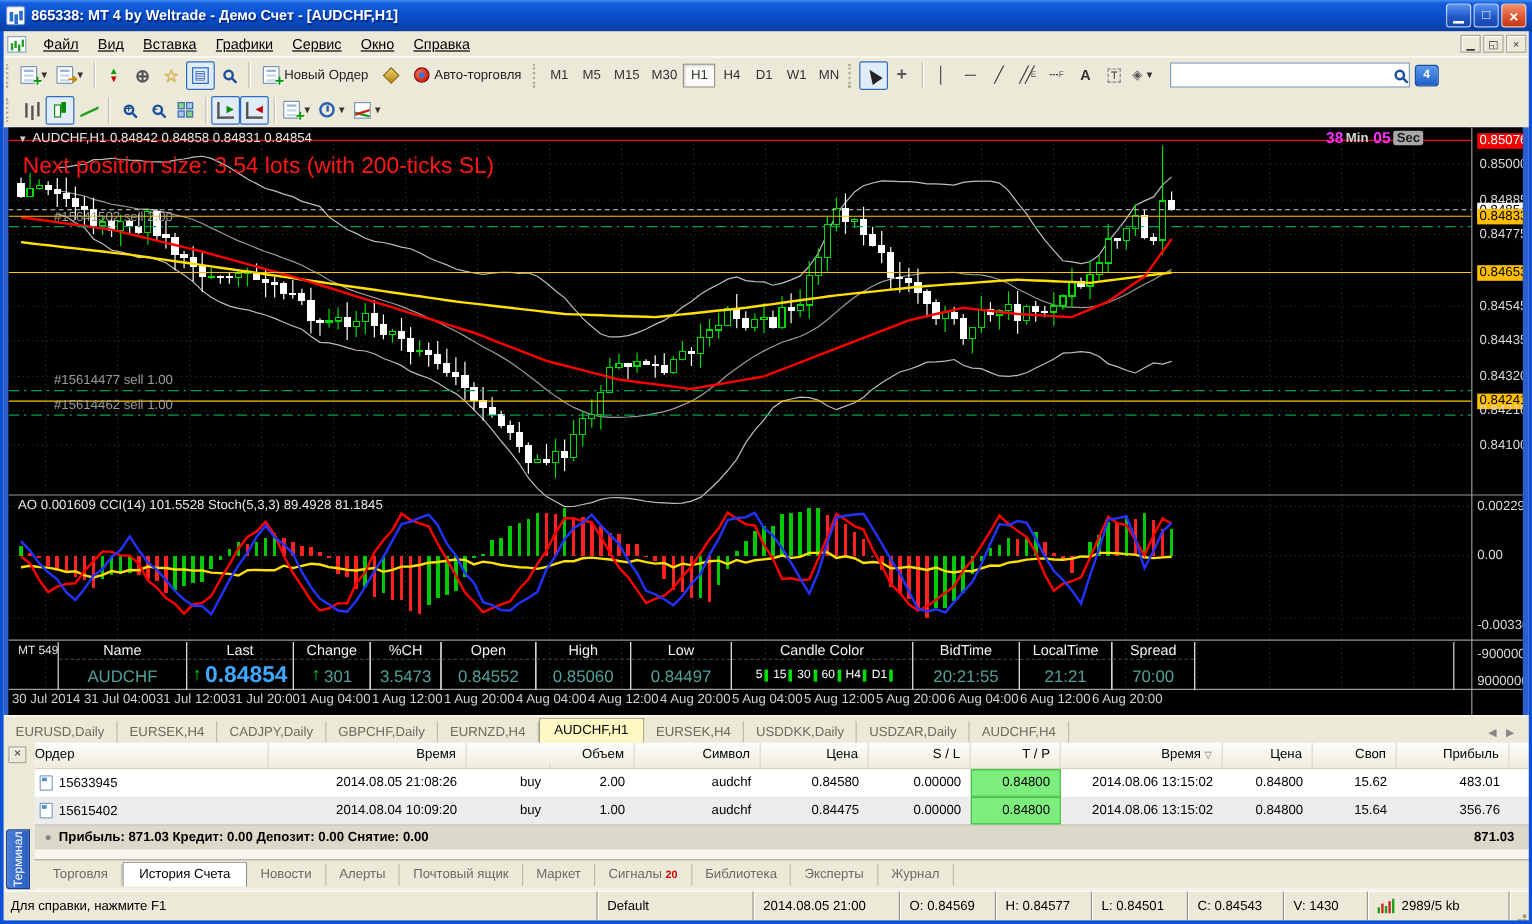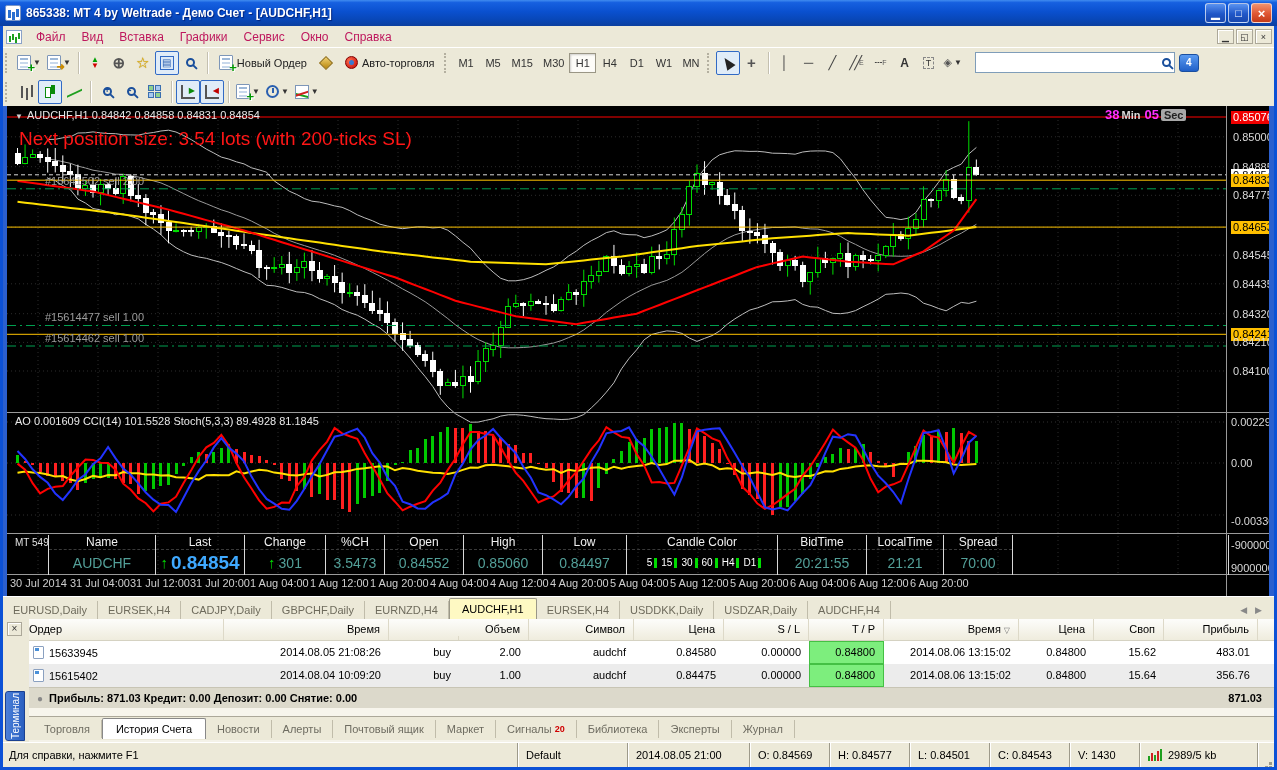--- a/index.html
+++ b/index.html
@@ -25,21 +25,21 @@
   .tb-btn { width:21px; height:20px; margin-left:2px; border-radius:3px; border:1px solid #ffffffaa;
     display:flex; align-items:center; justify-content:center; color:#fff; font-size:11px; font-weight:bold;
     background:linear-gradient(180deg,#5a93f0,#2057c8 55%,#1847ae); }
   .tb-btn.close { background:linear-gradient(180deg,#f0926e,#df5632 55%,#c23a18); font-size:13px; }
   
   .menubar { position:absolute; left:3px; right:3px; top:26px; height:21px; background:#ece9d8;
     display:flex; align-items:center; font-size:12px; z-index:55; }
   .menu-chart-icon { width:16px; height:14px; border:1px solid #8aa2c8; background:#fff; margin:0 6px 0 3px; position:relative; }
   .menu-chart-icon::after { content:""; position:absolute; left:2px; bottom:1px; width:2px; height:6px; background:#1fa01f;
     box-shadow:3px -2px 0 #1fa01f, 6px 1px 0 #1fa01f, 9px -3px 0 #1fa01f; }
-  .menu-item { padding:2px 8px; color:#be185d; }
+  .menu-item { padding:2px 8px; color:#000000;text-decoration:underline; }
   .mdi-btns { margin-left:auto; display:flex; margin-right:2px; }
   .mdi-btn { width:17px; height:15px; border:1px solid #aca899; background:#ece9d8; margin-left:2px;
     display:flex; align-items:center; justify-content:center; font-size:9px; color:#333;
     box-shadow:inset 1px 1px 0 #fff; }
   
   .toolbar { position:absolute; left:3px; right:3px; background:#ece9d8; display:flex; align-items:center; z-index:55; }
   #tb1 { top:47px; height:30px; border-top:1px solid #fff; }
   #tb2 { top:77px; height:29px; }
   .grip { width:5px; height:20px; border-left:2px dotted #b4b0a0; margin:0 4px 0 2px; }
   .tsep { width:1px; height:22px; background:#c4c0b0; box-shadow:1px 0 0 #fff; margin:0 4px; }
@@ -819,21 +819,21 @@
             <span>AUDCHF</span>
           </div>
         </div>
         <div class="ip-cell" style="width: 90px;">
           <div class="ip-head">Last</div>
           <div class="ip-val big">
             <span class="ip-arrow">↑</span>
             <span>0.84854</span>
           </div>
         </div>
-        <div class="ip-cell" style="width: 82px;">
+        <div class="ip-cell" style="width: 65px;">
           <div class="ip-head">Change</div>
           <div class="ip-val">
             <span class="ip-arrow">↑</span>
             <span>301</span>
           </div>
         </div>
         <div class="ip-cell" style="width: 60px;">
           <div class="ip-head">%CH</div>
           <div class="ip-val">
             <span>3.5473</span>
@@ -1033,21 +1033,21 @@
         <span class="ttab">Сигналы<span class="badge">20</span></span>
         <span class="ttab">Библиотека</span>
         <span class="ttab">Эксперты</span>
         <span class="ttab">Журнал</span>
       </div>
   </div>
 </div>
 
 <div id="statusbar">
   <div class="sb-cell sb-help">Для справки, нажмите F1</div>
-  <div class="sb-cell" style="width:110px;">Default</div>
+  <div class="sb-cell" style="width:130px;">Default</div>
   <div class="sb-cell" style="width:122px;">2014.08.05 21:00</div>
   <div class="sb-cell" style="width:80px;">O: 0.84569</div>
   <div class="sb-cell" style="width:80px;">H: 0.84577</div>
   <div class="sb-cell" style="width:80px;">L: 0.84501</div>
   <div class="sb-cell" style="width:80px;">C: 0.84543</div>
   <div class="sb-cell" style="width:70px;">V: 1430</div>
   <div class="sb-cell" style="width:118px;">
     <span class="net-bars">
         <i style="height:5px;background:#1fa01f;"></i>
         <i style="height:8px;background:#d02020;"></i>

